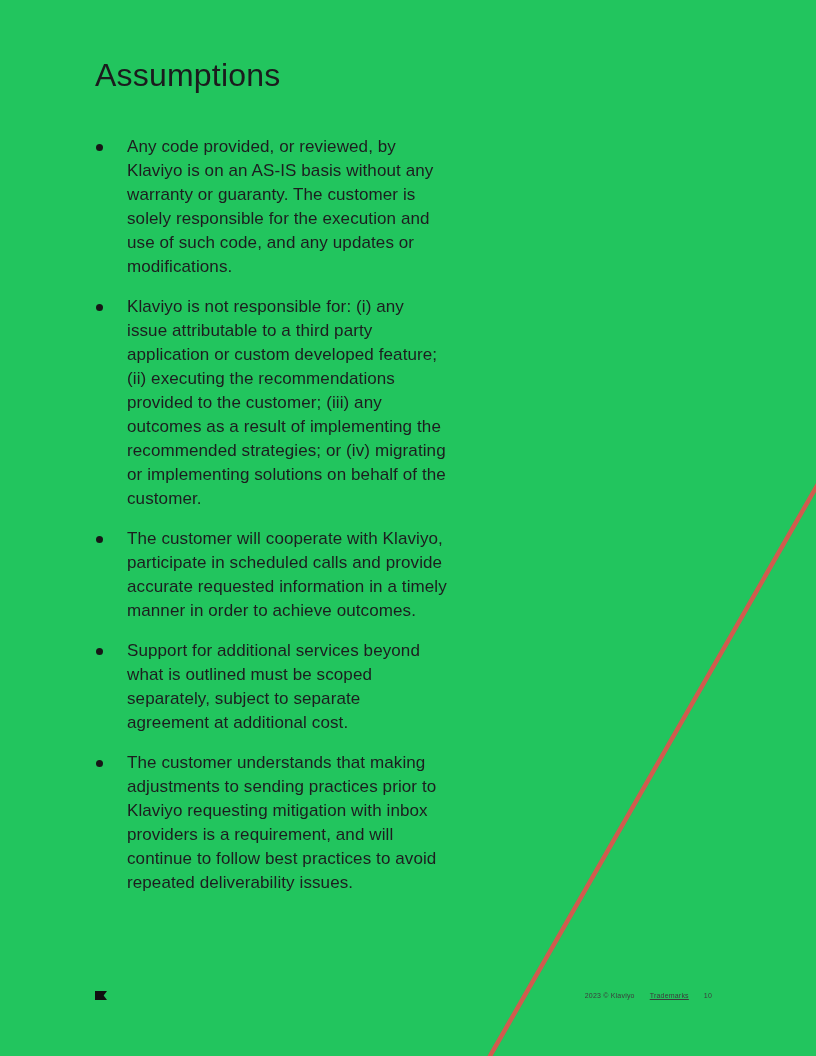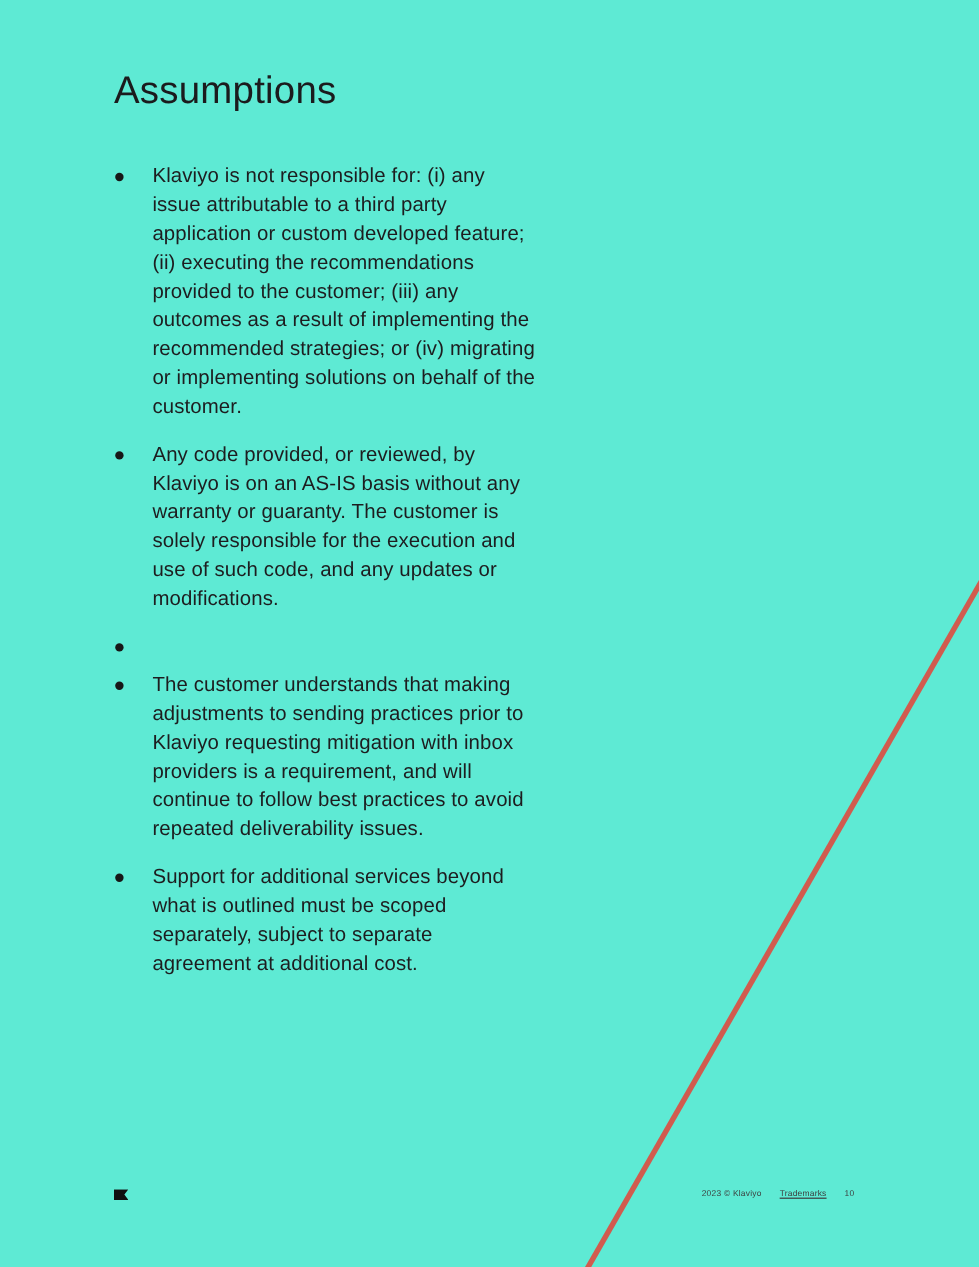--- a/index.html
+++ b/index.html
@@ -5,21 +5,21 @@
   * { margin: 0; padding: 0; box-sizing: border-box; }
   html, body { width: 816px; }
   body {
     font-family: "Liberation Sans", sans-serif;
     background: #e8e8e8;
   }
   .page {
     position: relative;
     width: 816px;
     height: 1056px;
-    background: #5eead4;
+    background: #22c55e;
     overflow: hidden;
   }
   .content {
     position: absolute;
     left: 95px;
     top: 56px;
     width: 360px;
   }
   .title {
     font-size: 32px;
@@ -104,44 +104,45 @@
   </svg>
 
   <div class="content">
     <h1 class="title">Assumptions</h1>
 
     <ul class="assumptions">
       <li>
         <span class="dot-col">
             <span class="dot"></span>
           </span>
+        <span class="li-text">Any code provided, or reviewed, by Klaviyo is on an AS-IS basis without any warranty or guaranty. The customer is solely responsible for the execution and use of such code, and any updates or modifications.</span>
+      </li>
+      <li>
+        <span class="dot-col">
+            <span class="dot"></span>
+          </span>
         <span class="li-text">Klaviyo is not responsible for: (i) any issue attributable to a third party application or custom developed feature; (ii) executing the recommendations provided to the customer; (iii) any outcomes as a result of implementing the recommended strategies; or (iv) migrating or implementing solutions on behalf of the customer.</span>
       </li>
       <li>
         <span class="dot-col">
             <span class="dot"></span>
           </span>
-        <span class="li-text">Any code provided, or reviewed, by Klaviyo is on an AS-IS basis without any warranty or guaranty. The customer is solely responsible for the execution and use of such code, and any updates or modifications.</span>
+        <span class="li-text">The customer will cooperate with Klaviyo, participate in scheduled calls and provide accurate requested information in a timely manner in order to achieve outcomes.</span>
       </li>
       <li>
         <span class="dot-col">
             <span class="dot"></span>
           </span>
+        <span class="li-text">Support for additional services beyond what is outlined must be scoped separately, subject to separate agreement at additional cost.</span>
       </li>
       <li>
         <span class="dot-col">
             <span class="dot"></span>
           </span>
         <span class="li-text">The customer understands that making adjustments to sending practices prior to Klaviyo requesting mitigation with inbox providers is a requirement, and will continue to follow best practices to avoid repeated deliverability issues.</span>
-      </li>
-      <li>
-        <span class="dot-col">
-            <span class="dot"></span>
-          </span>
-        <span class="li-text">Support for additional services beyond what is outlined must be scoped separately, subject to separate agreement at additional cost.</span>
       </li>
     </ul>
   </div>
 
   <div class="footer">
     <span class="logo-mark"></span>
     <span class="footer-meta">
       <span>2023 © Klaviyo</span>
       <span class="trademarks-link">Trademarks</span>
       <span>10</span>

